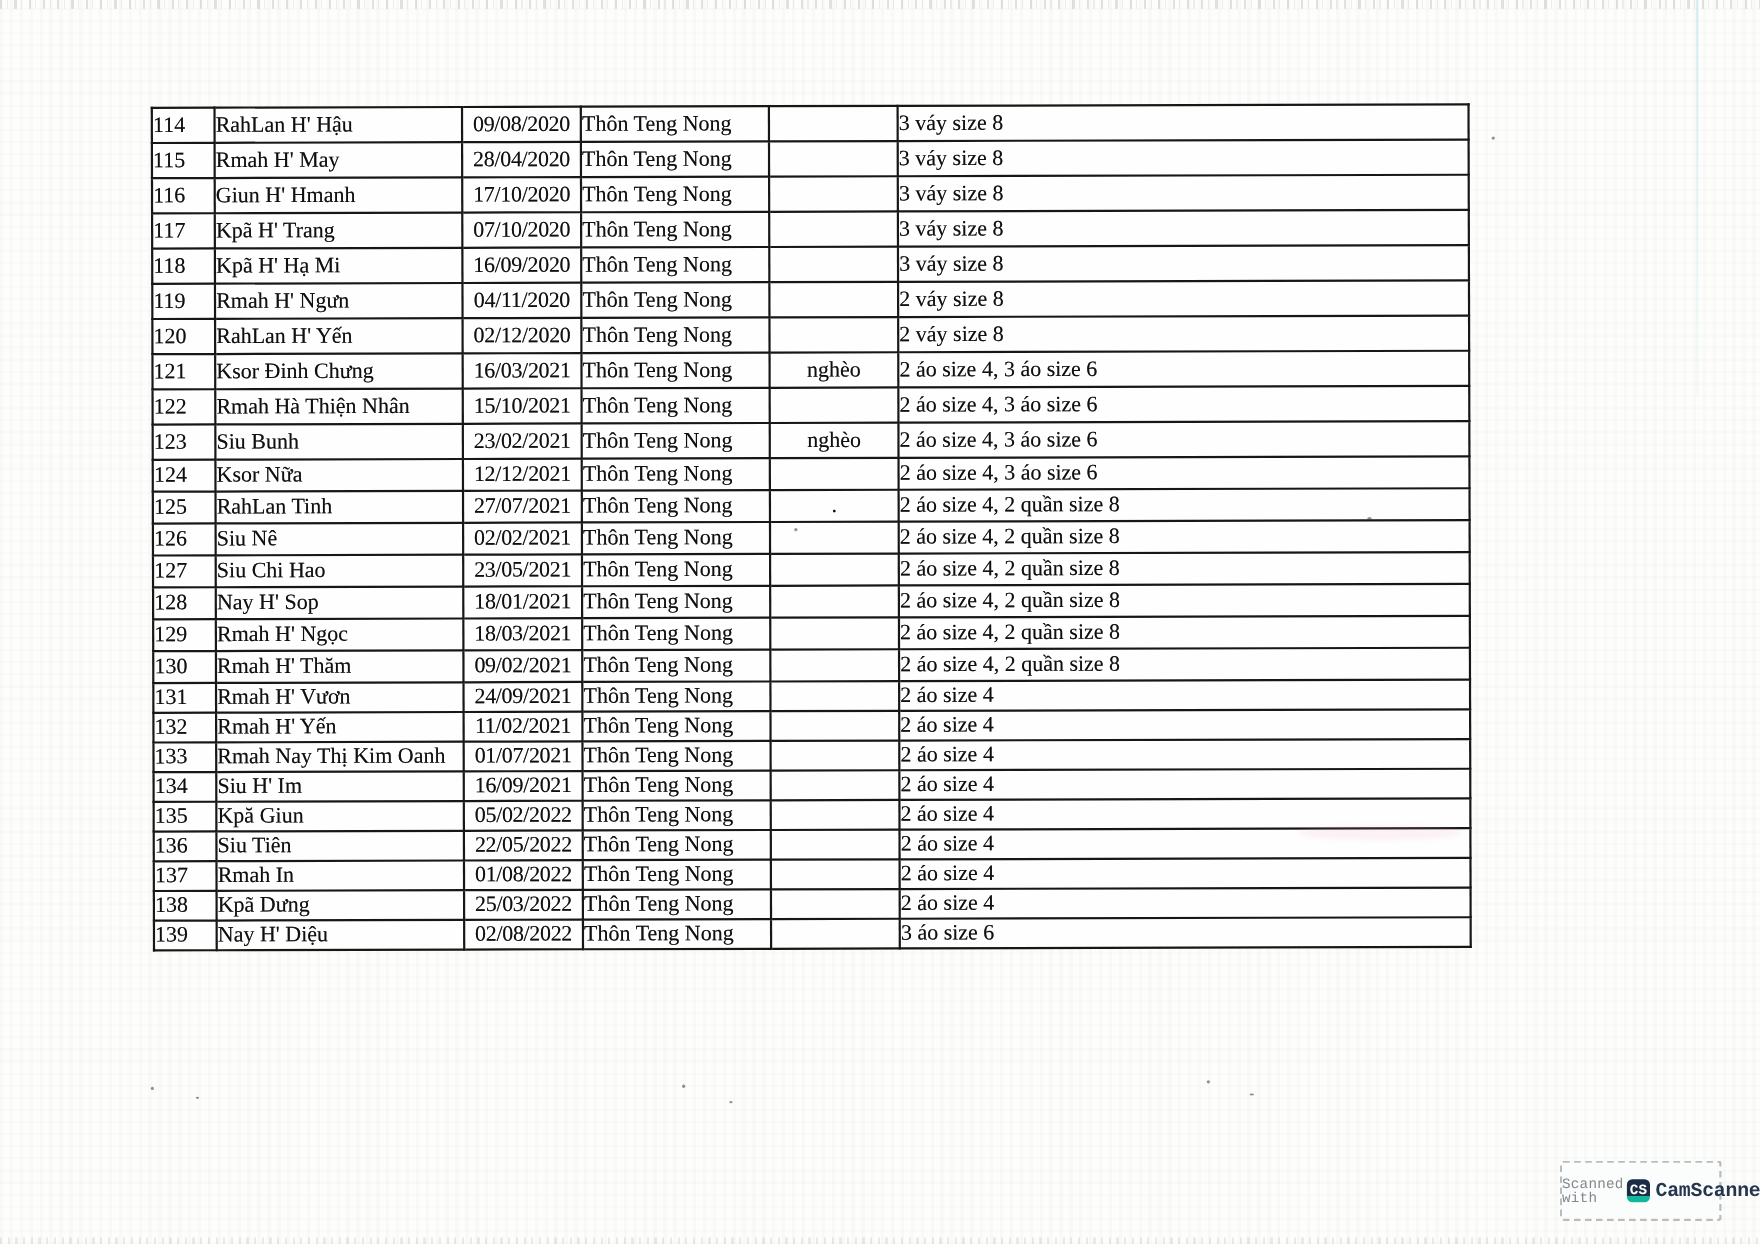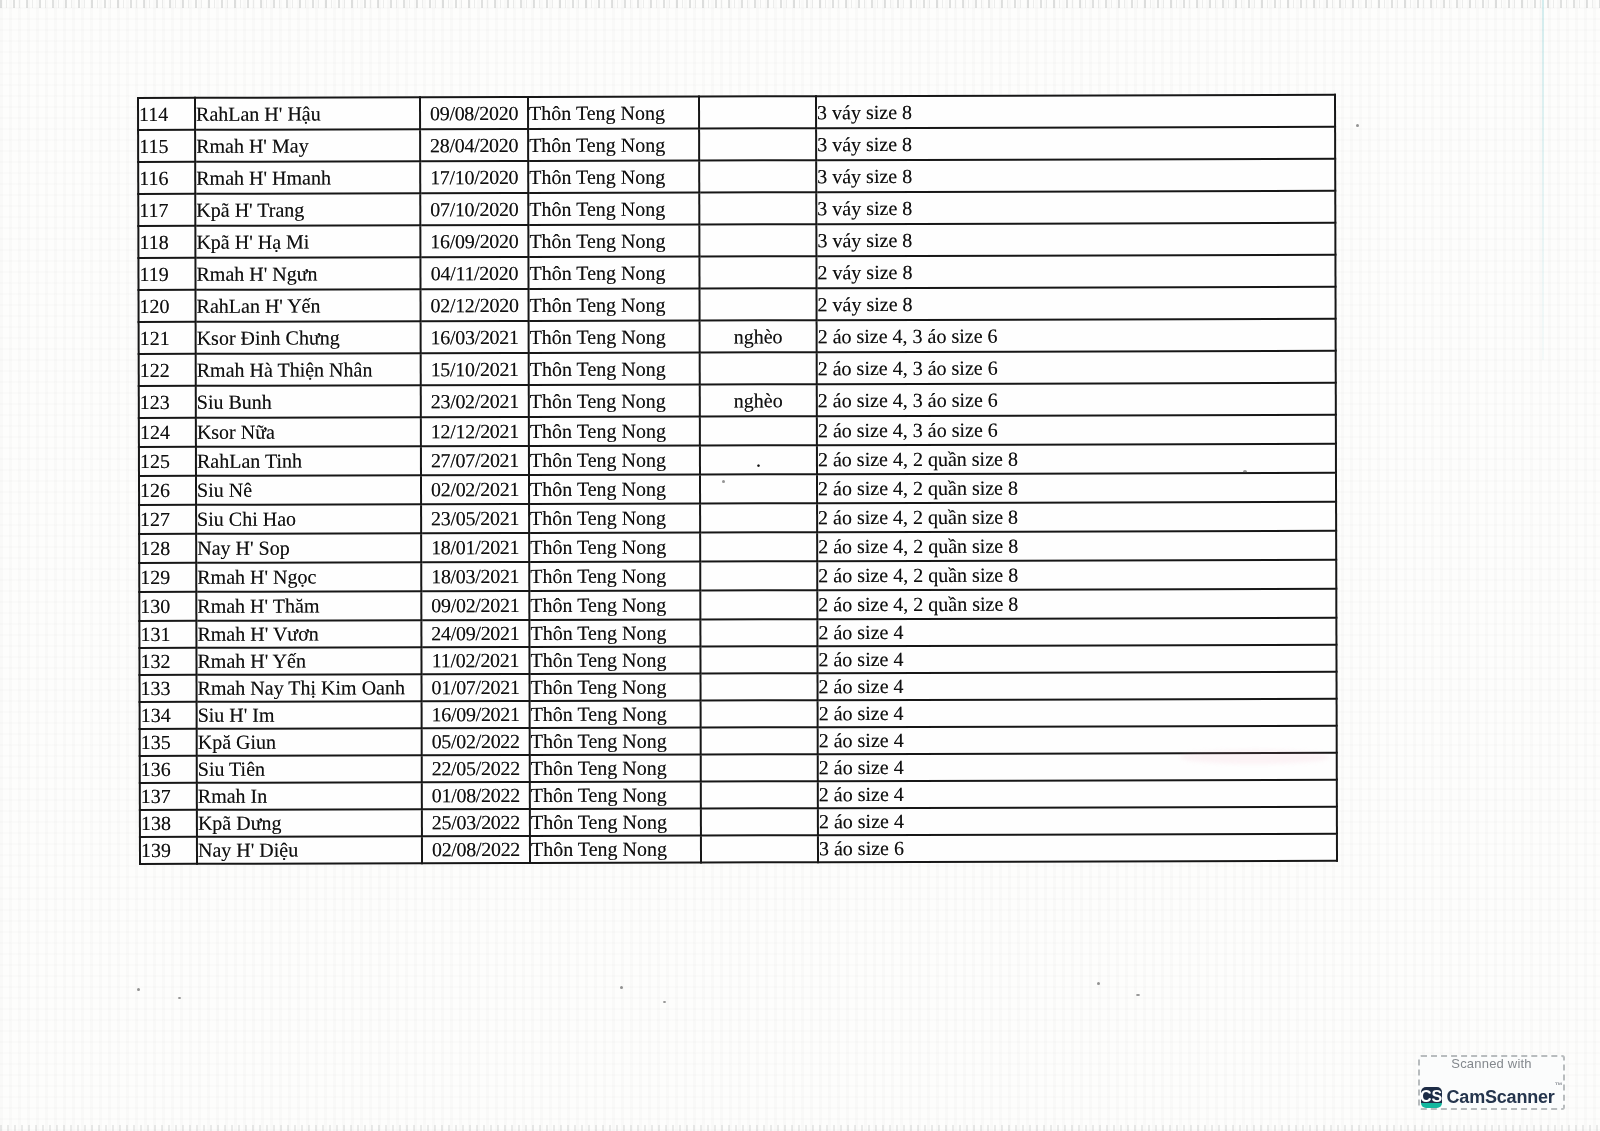--- a/index.html
+++ b/index.html
@@ -96,44 +96,43 @@
     position: absolute;
     left: 1418px;
     top: 1055px;
     width: 147px;
     height: 55px;
     border: 2px dashed #b8bcbe;
     border-radius: 3px;
     background: #fbfcfc;
     box-sizing: border-box;
     display: flex;
-    flex-direction: column;
     align-items: center;
-    justify-content: space-between;
+    justify-content: flex-start;
     gap: 3px;
-    font-family: Liberation Sans, sans-serif;
+    font-family: Liberation Mono, monospace;
   }
   .cs-badge .scanned-with {
     color: #83888d;
     font-size: 13px;
     line-height: 13px;
     letter-spacing: 0.2px;
   }
   .cs-badge .brand-row {
     display: flex;
     align-items: center;
     gap: 5px;
   }
   .cs-logo {
     width: 21px;
     height: 21px;
     border-radius: 5px;
     background: linear-gradient(180deg, #1d2c46 0%, #1d2c46 74%, #13b79e 74%, #13b79e 100%);
     color: #ffffff;
-    font-size: 16px;
+    font-size: 13px;
     font-weight: bold;
     display: flex;
     align-items: center;
     justify-content: center;
     line-height: 1;
     padding-bottom: 2px;
     box-sizing: border-box;
   }
   .cs-brand {
     color: #25354d;
@@ -172,21 +171,21 @@
         <tr class="r-tall">
     <td class="c-no">115</td>
     <td class="c-name">Rmah H' May</td>
     <td class="c-date">28/04/2020</td>
     <td class="c-village">Thôn Teng Nong</td>
     <td class="c-status"></td>
     <td class="c-items">3 váy size 8</td>
   </tr>
         <tr class="r-tall">
     <td class="c-no">116</td>
-    <td class="c-name">Rmah H' Hmanh</td>
+    <td class="c-name">Giun H' Hmanh</td>
     <td class="c-date">17/10/2020</td>
     <td class="c-village">Thôn Teng Nong</td>
     <td class="c-status"></td>
     <td class="c-items">3 váy size 8</td>
   </tr>
         <tr class="r-tall">
     <td class="c-no">117</td>
     <td class="c-name">Kpã H' Trang</td>
     <td class="c-date">07/10/2020</td>
     <td class="c-village">Thôn Teng Nong</td>

